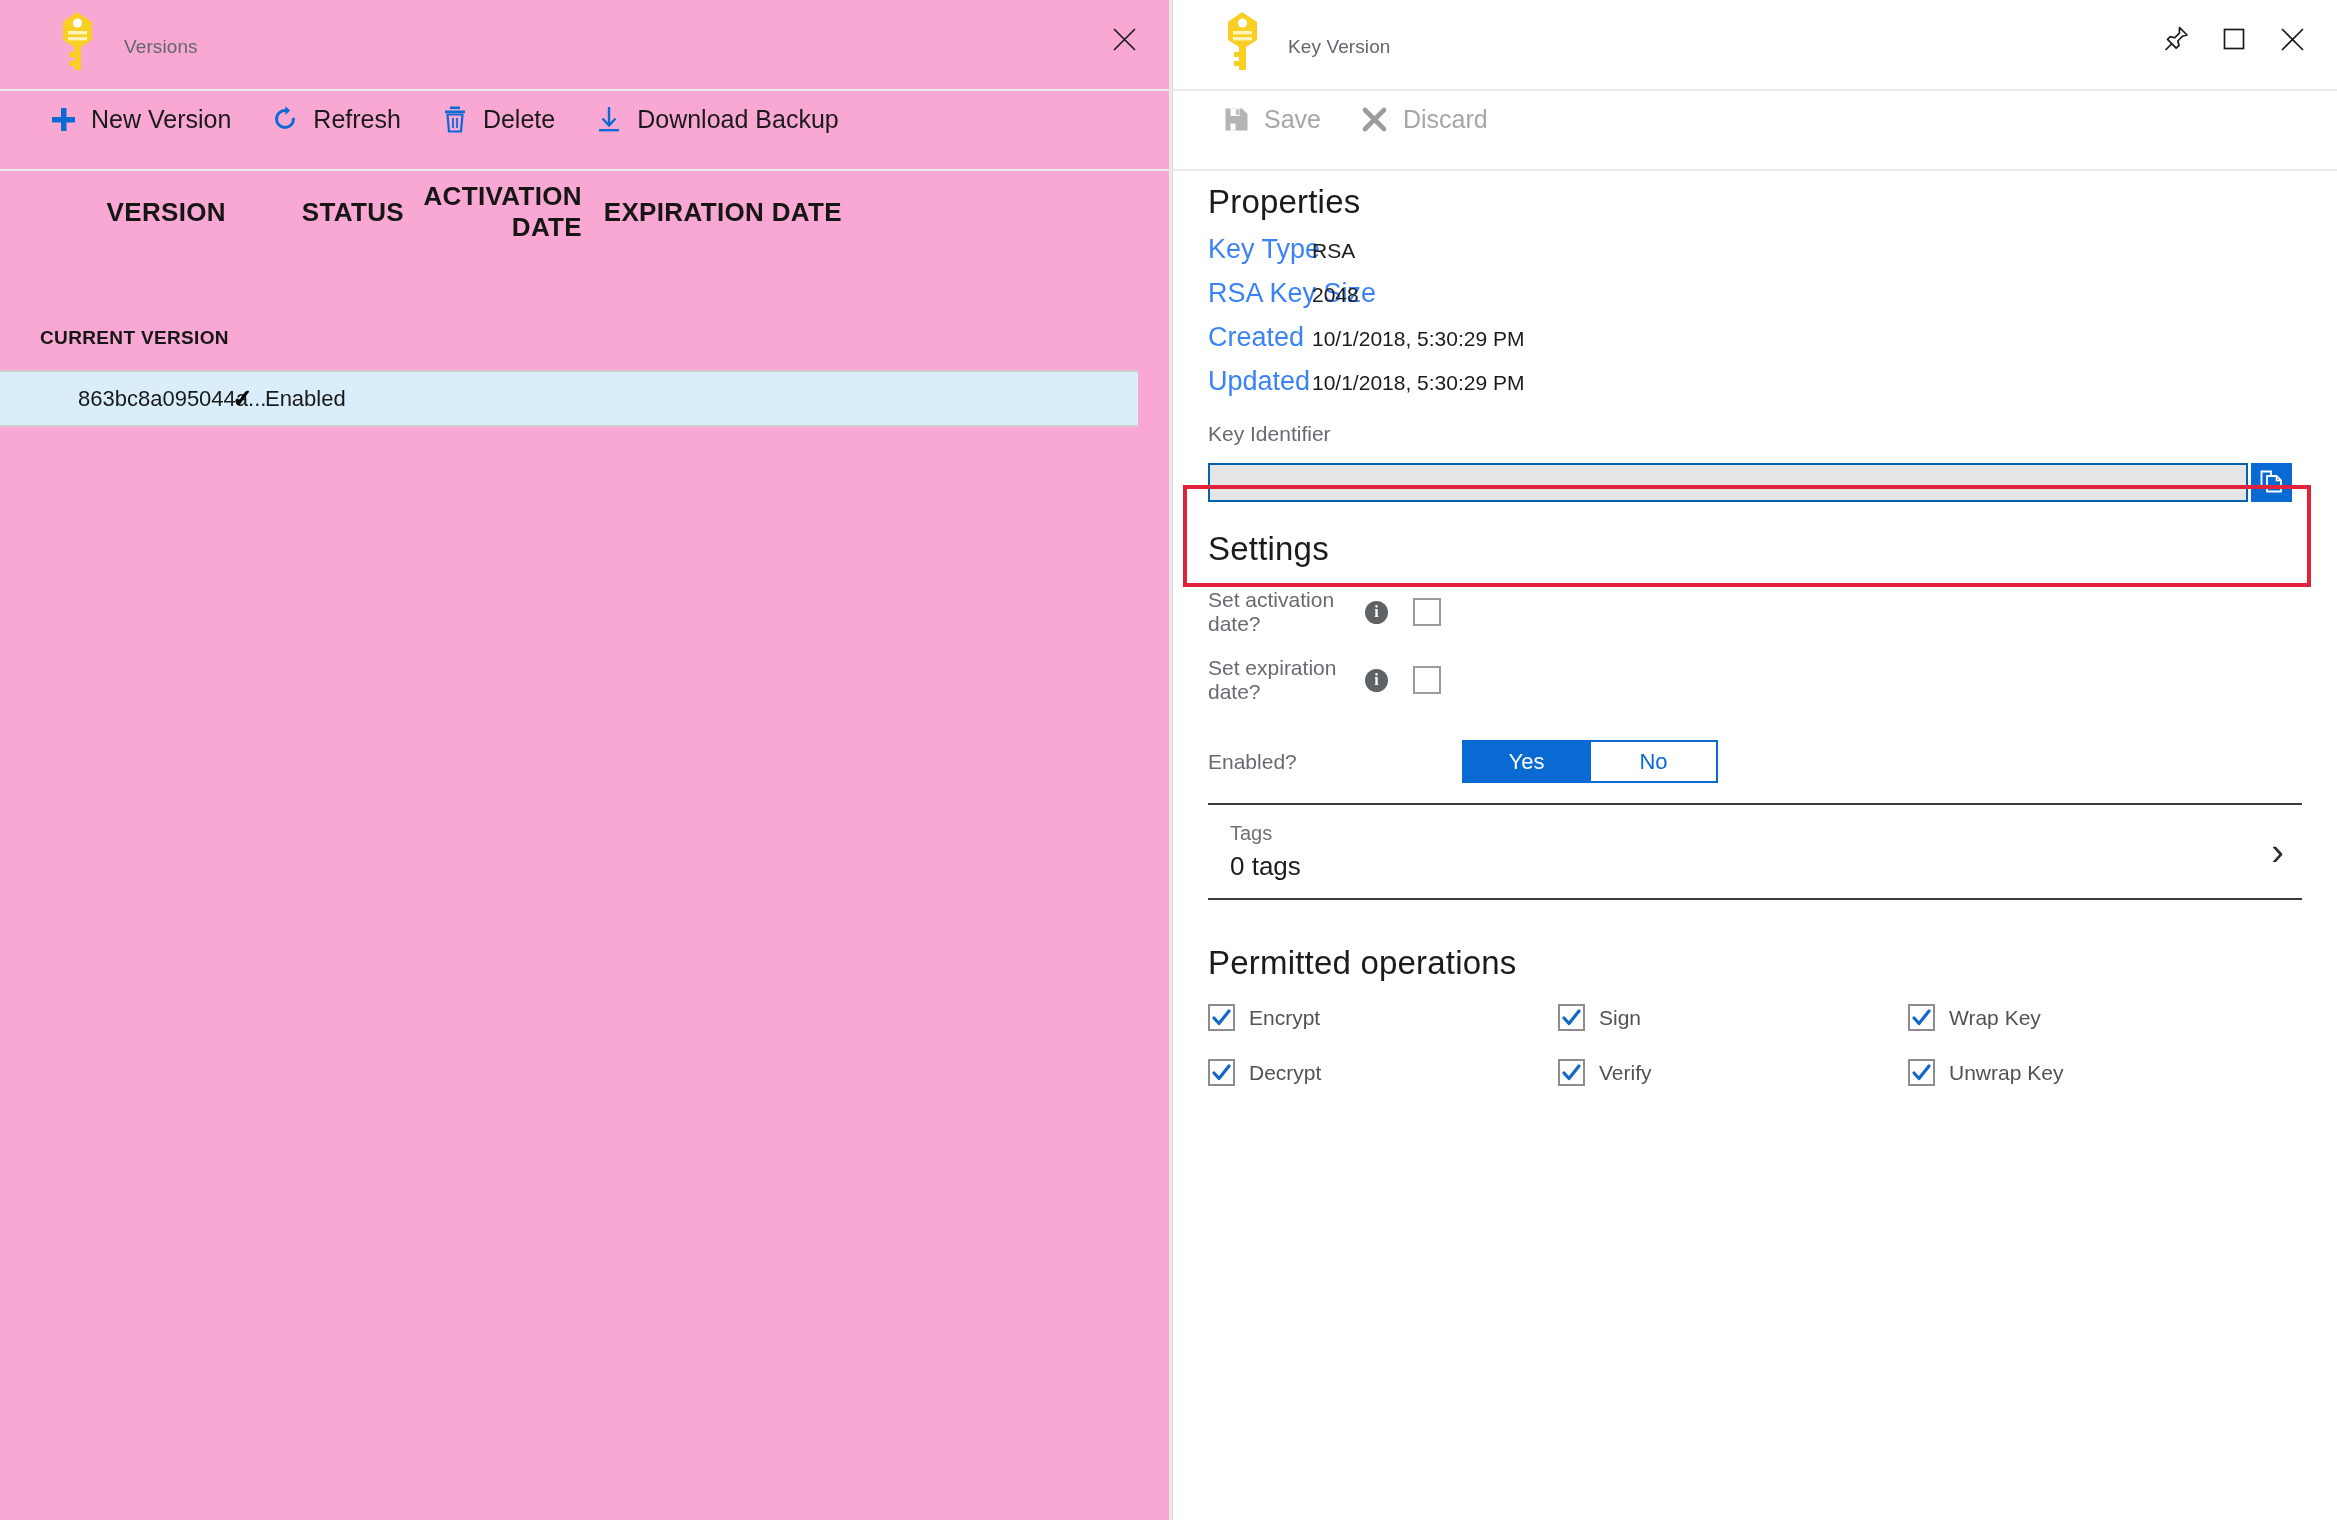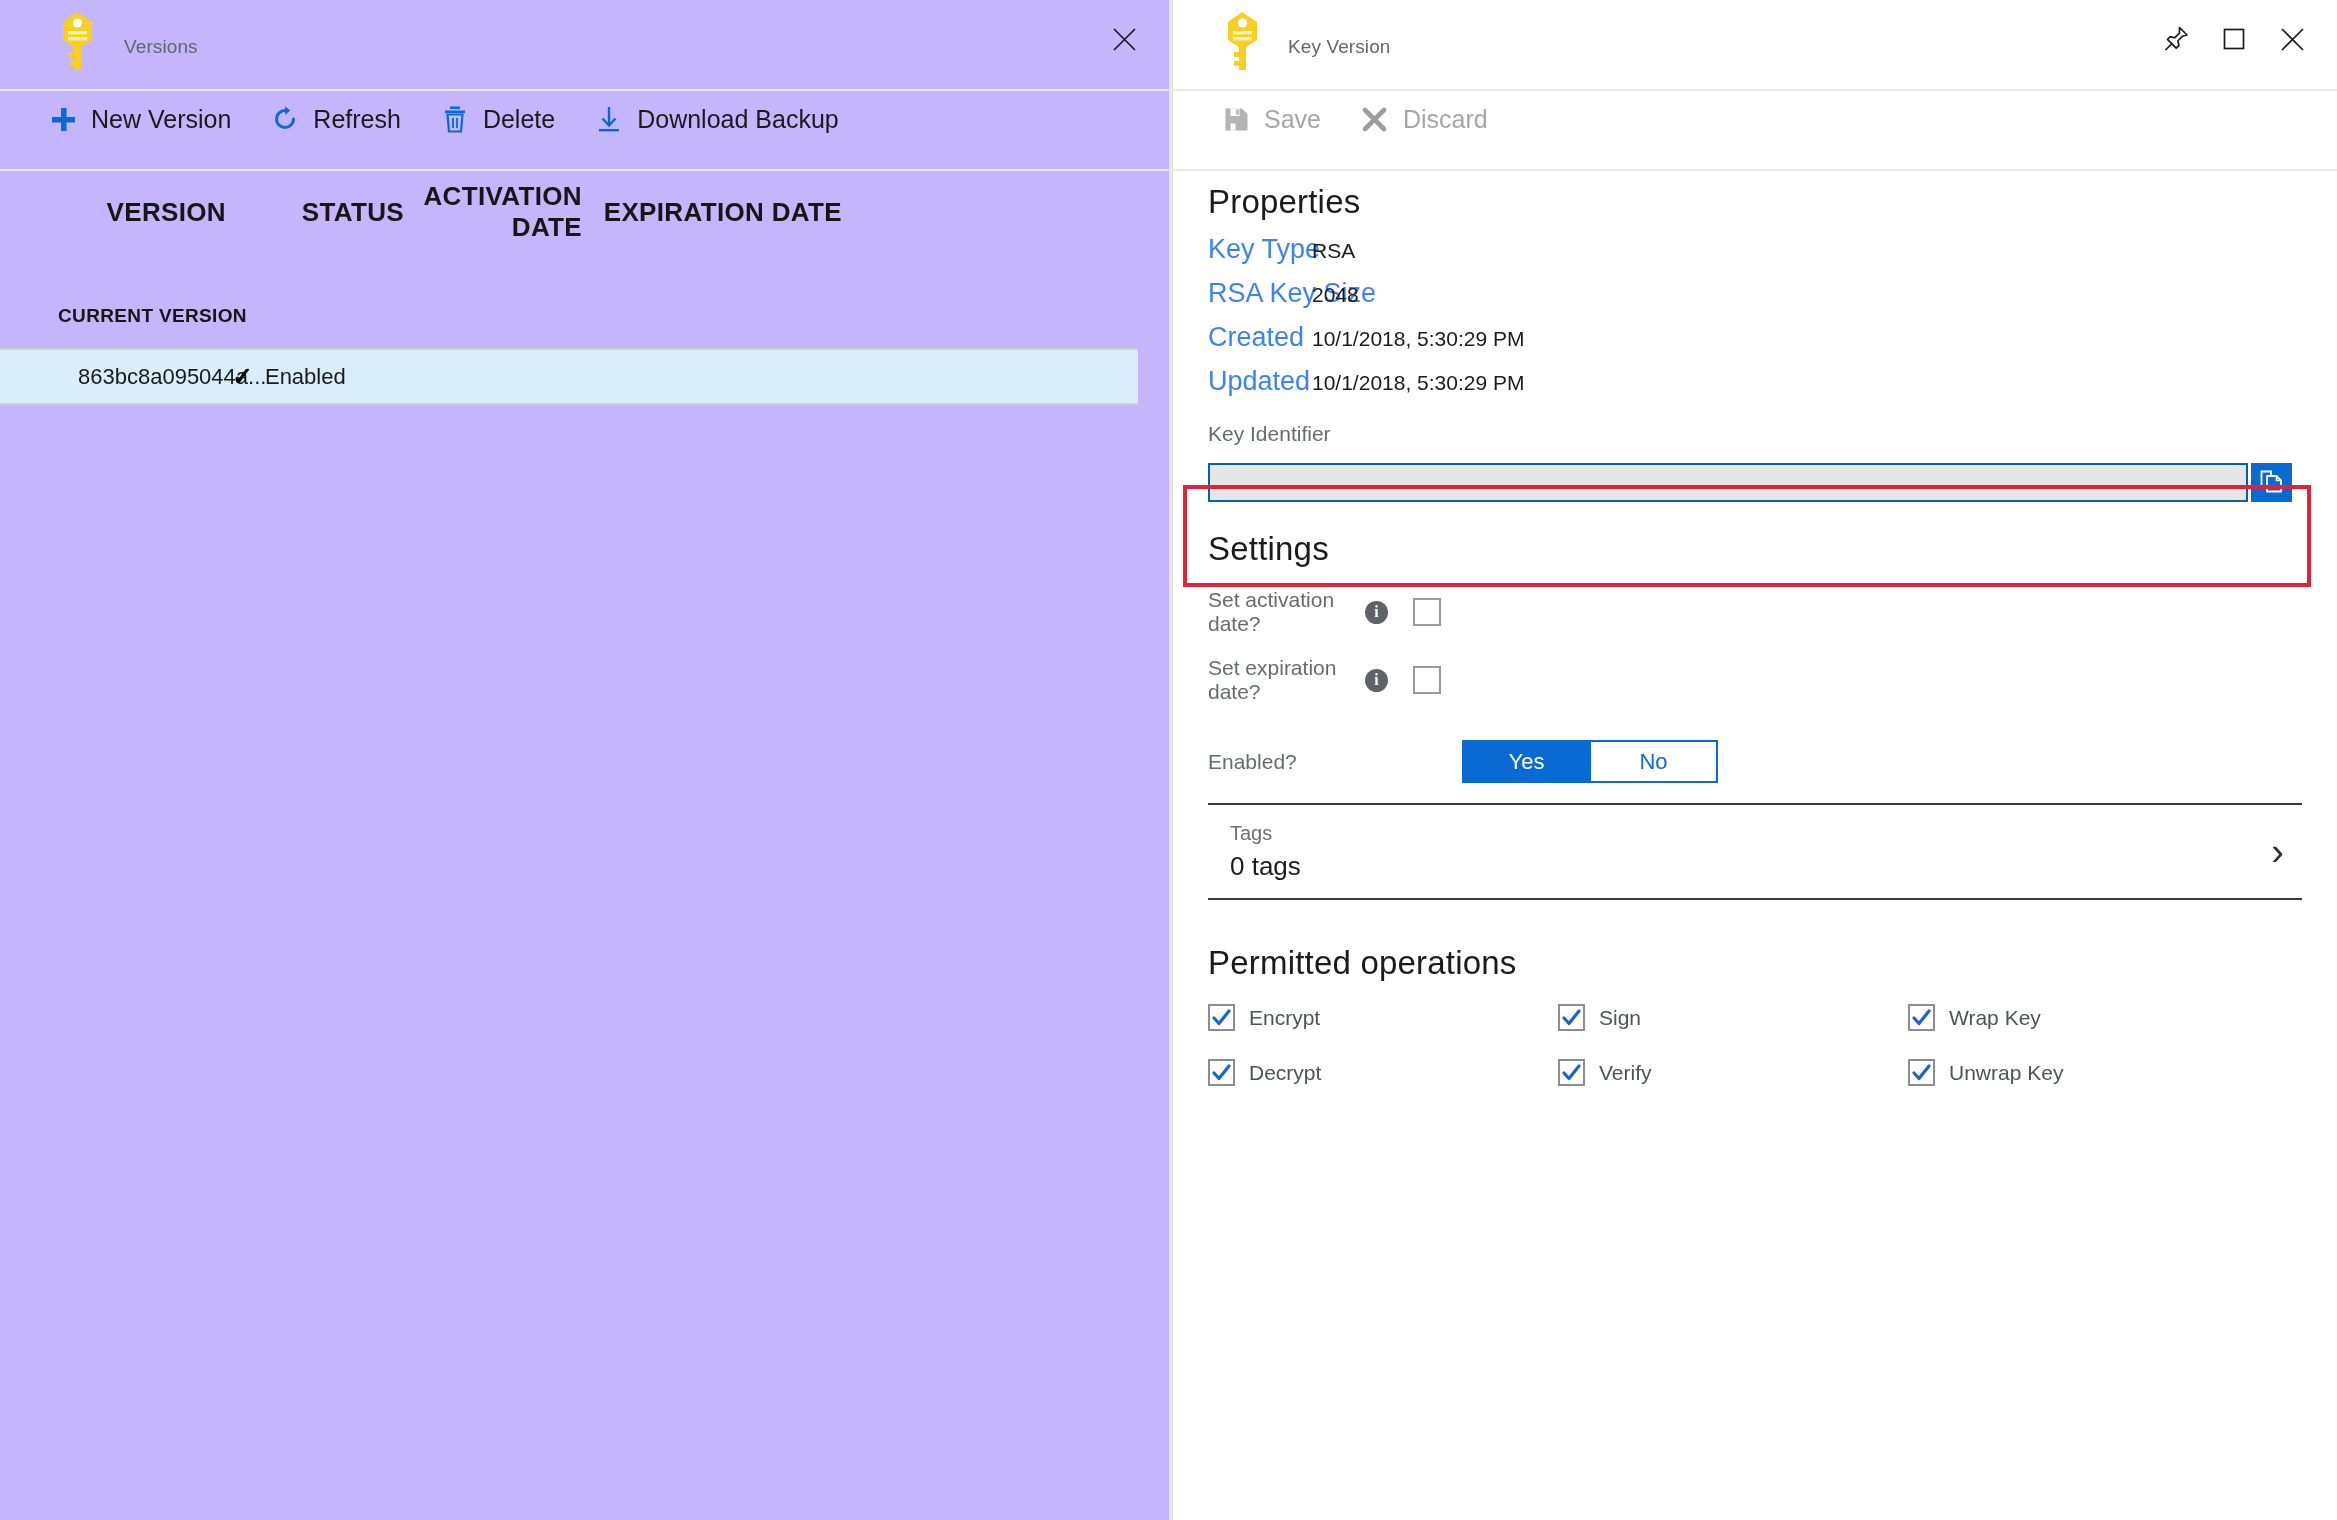--- a/index.html
+++ b/index.html
@@ -13,21 +13,21 @@
     position: relative;
     width: 2337px; height: 1520px;
     background: #f2f2f2;
     display: flex;
   }
 
   
   .blade-left {
     position: relative;
     width: 1172px; height: 1520px;
-    background: #c4b5fd;
+    background: #f9a8d4;
     border-right: 3px solid #e8e8e8;
     flex: 0 0 1172px;
   }
   .blade-right {
     position: relative;
     width: 1165px; height: 1520px;
     background: #ffffff;
     flex: 0 0 1165px;
     border-left: 1px solid #dcdcdc;
   }
@@ -107,22 +107,22 @@
     color: #161616;
     letter-spacing: 0.35px;
     text-align: right;
   }
   .gh.c0 { width: 180px; }
   .gh.c1 { width: 178px; }
   .gh.c2 { width: 178px; }
   .gh.c3 { width: 260px; }
 
   .group-label {
-    padding-left: 58px;
-    margin-top: 52px;
+    padding-left: 40px;
+    margin-top: 74px;
     font-size: 19px;
     font-weight: bold;
     color: #161616;
     letter-spacing: 0.35px;
   }
   .grid-row {
     margin-top: 21px;
     height: 57px;
     background: #d9edfb;
     border-top: 2px solid #cfcfcf;

